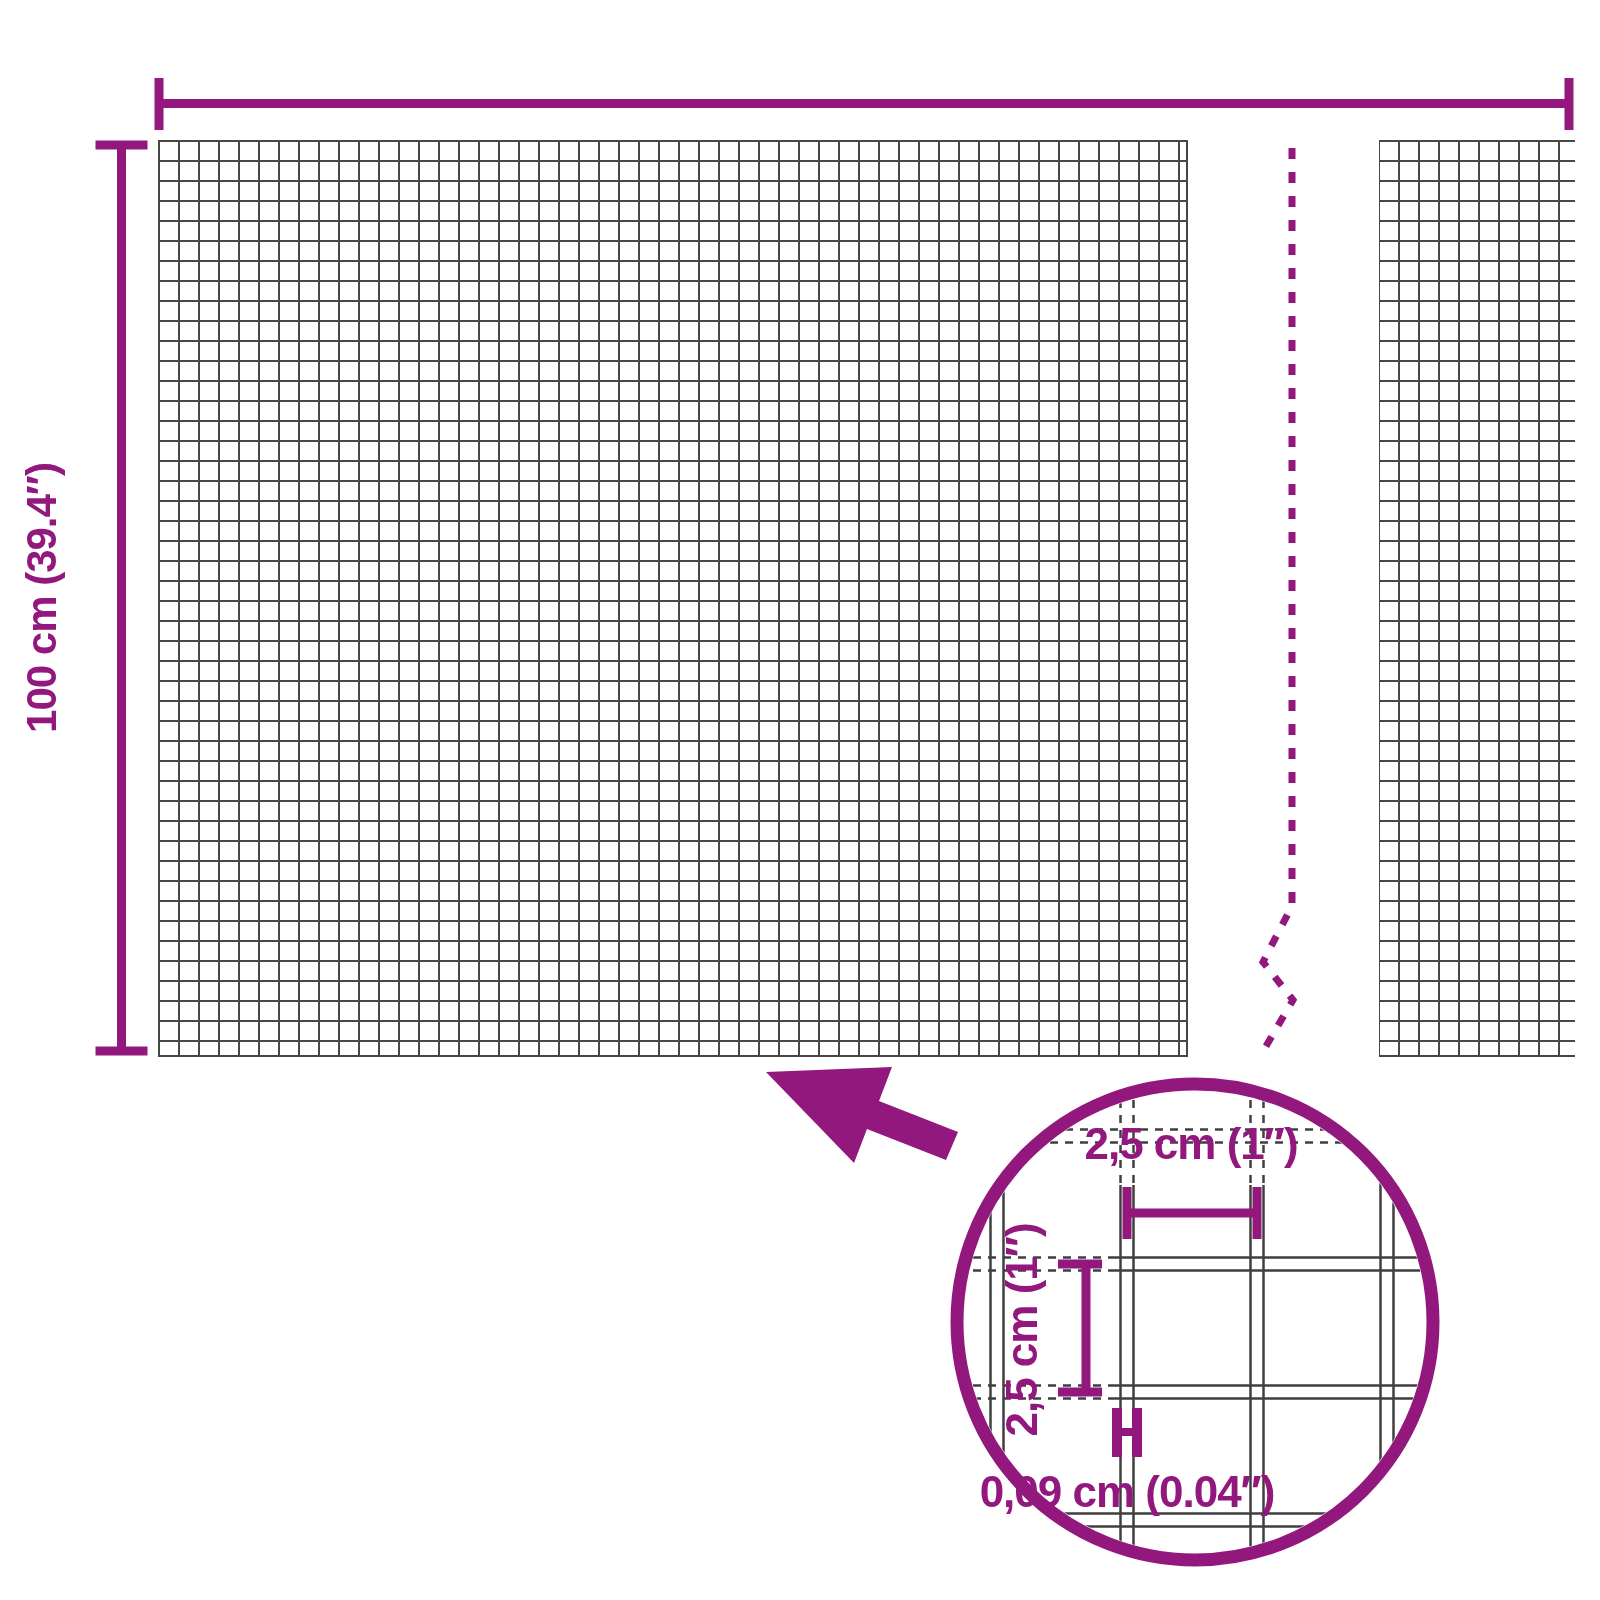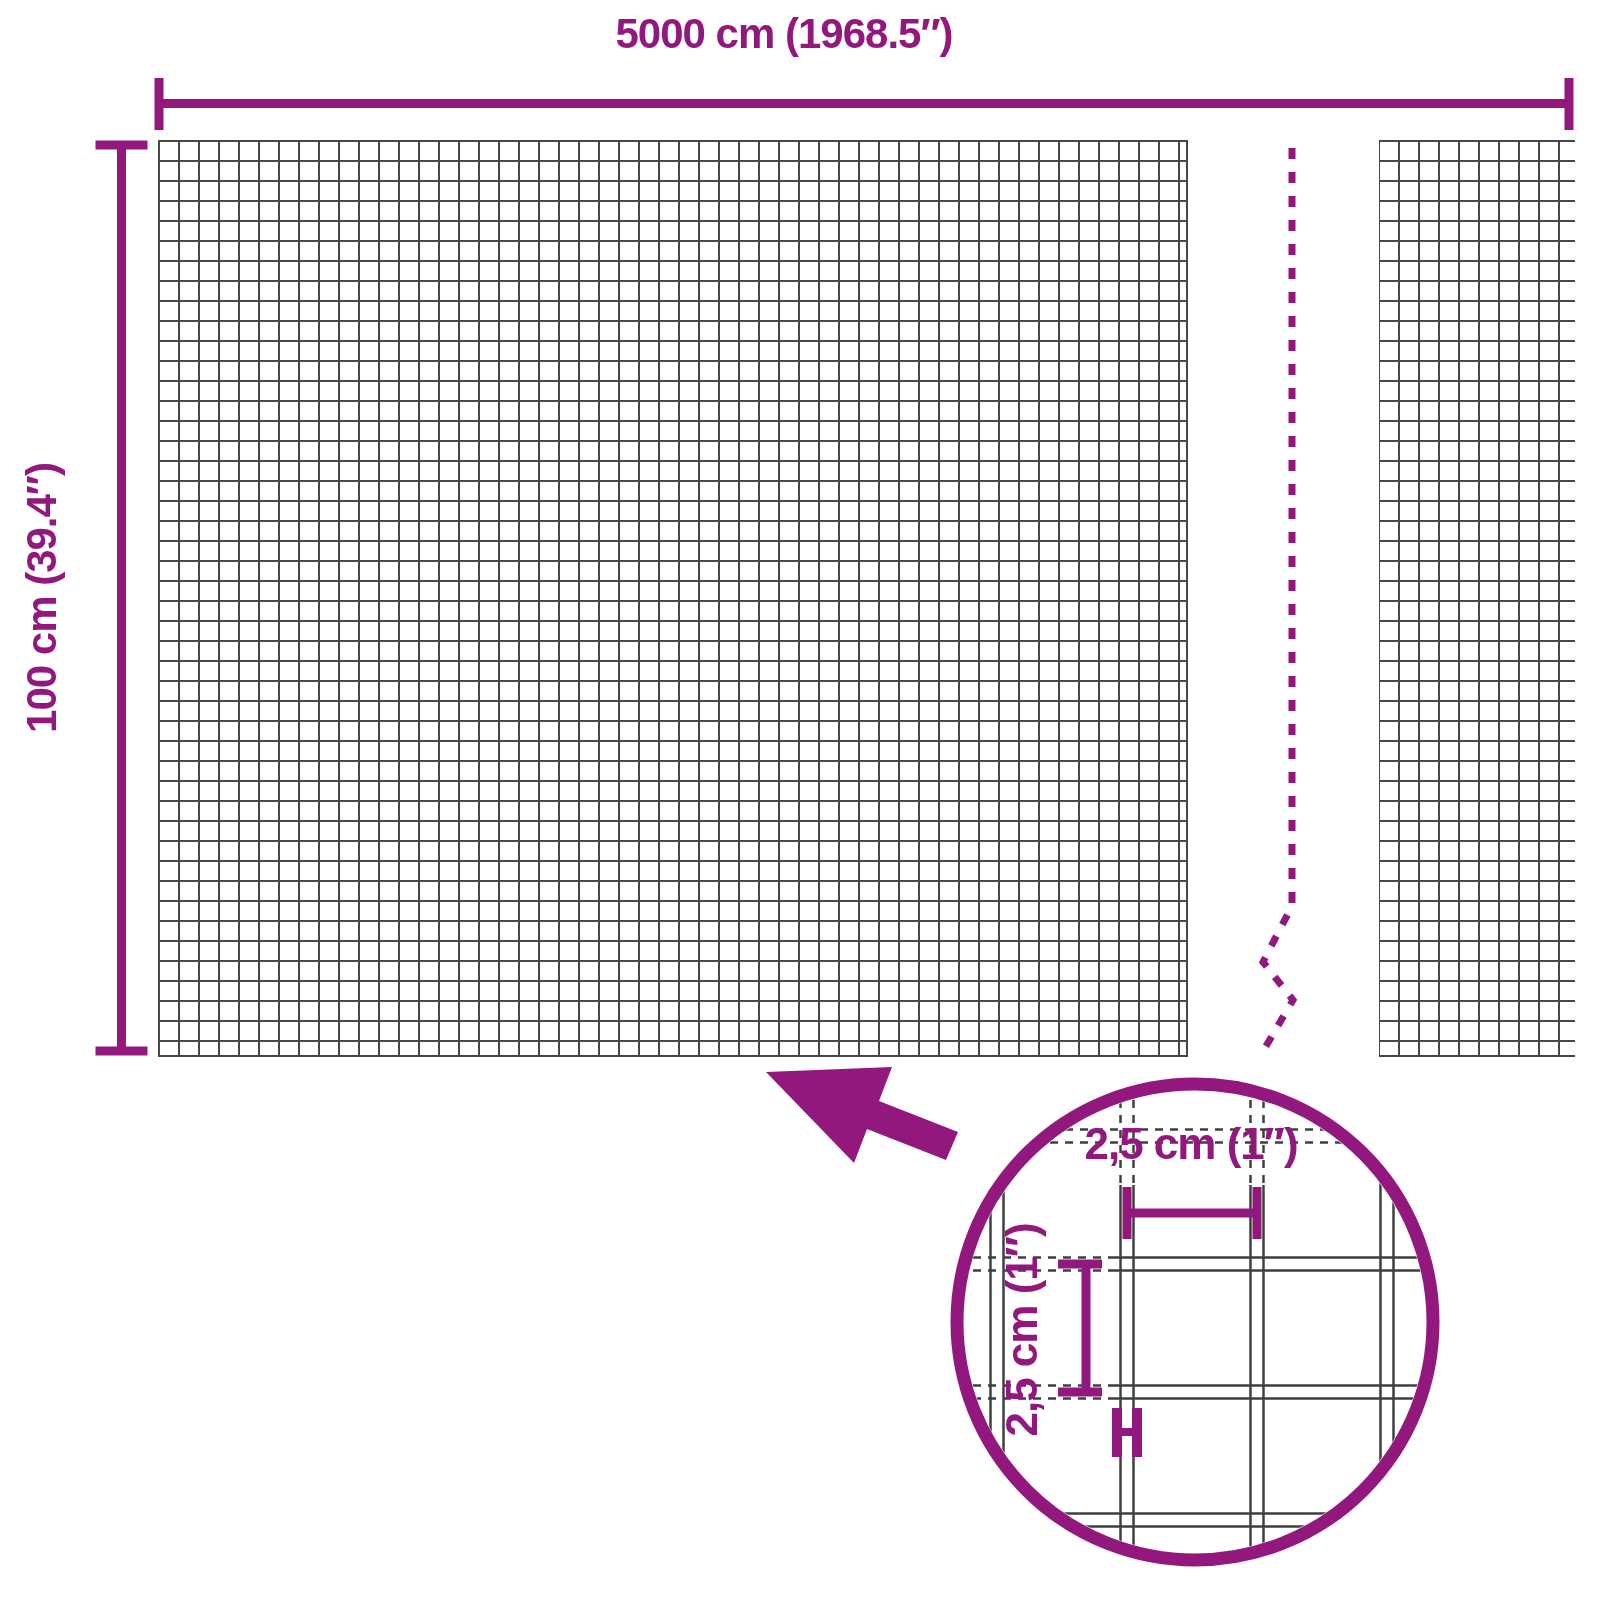--- a/index.html
+++ b/index.html
@@ -105,21 +105,21 @@
       <g class="purple-fill">
         <rect x="1112" y="1408" width="10" height="49"></rect>
         <rect x="1132" y="1408" width="10" height="49"></rect>
         <rect x="1117" y="1428" width="20" height="8"></rect>
       </g>
     </g>
 
     <circle class="purple-stroke" stroke-width="13" cx="1195" cy="1322" r="238"></circle>
   </svg>
 
-  <div class="label fs-roll" style="left:784px;top:34px;">5000 cm (1968.5″)</div>
 
   <div class="label v fs-roll" style="left:42px;top:598px;">100 cm (39.4″)</div>
 
   <div class="label fs-lens" style="left:1191px;top:1144px;">2,5 cm (1″)</div>
 
   <div class="label v fs-lens" style="left:1022px;top:1330px;">2,5 cm (1″)</div>
 
+  <div class="label fs-lens" style="left:1127px;top:1492px;">0,09 cm (0.04″)</div>
 </div>
 
 </body></html>

